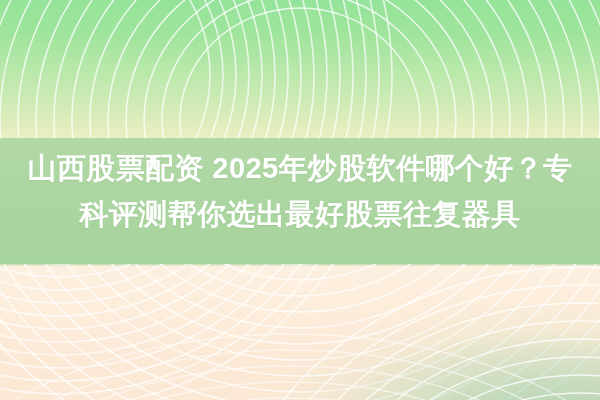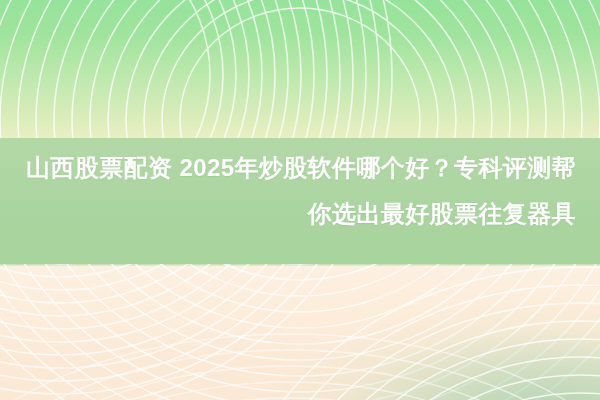--- a/index.html
+++ b/index.html
@@ -83,23 +83,23 @@
   .rings-tr { left: 150px;  top: -120px; width: 620px; height: 420px; }
   .rings-br { left: 150px;  top: 235px;  width: 620px; height: 330px; }
   .rings-bl { left: -140px; top: 300px;  width: 520px; height: 260px; }
 
   
   .headline {
     position: absolute;
     left: 0;
     right: 0;
     top: 145px;
-    text-align: right;
+    text-align: center;
     color: #ffffff;
-    font-size: 24px;
+    font-size: 29px;
     font-weight: bold;
     line-height: 46px;
     letter-spacing: 0.4px;
     padding: 0 24px;
     box-sizing: border-box;
     white-space: pre-line;
     text-shadow: 0 1px 1px rgba(120, 170, 120, 0.22);
   }
 </style>
 </head>

